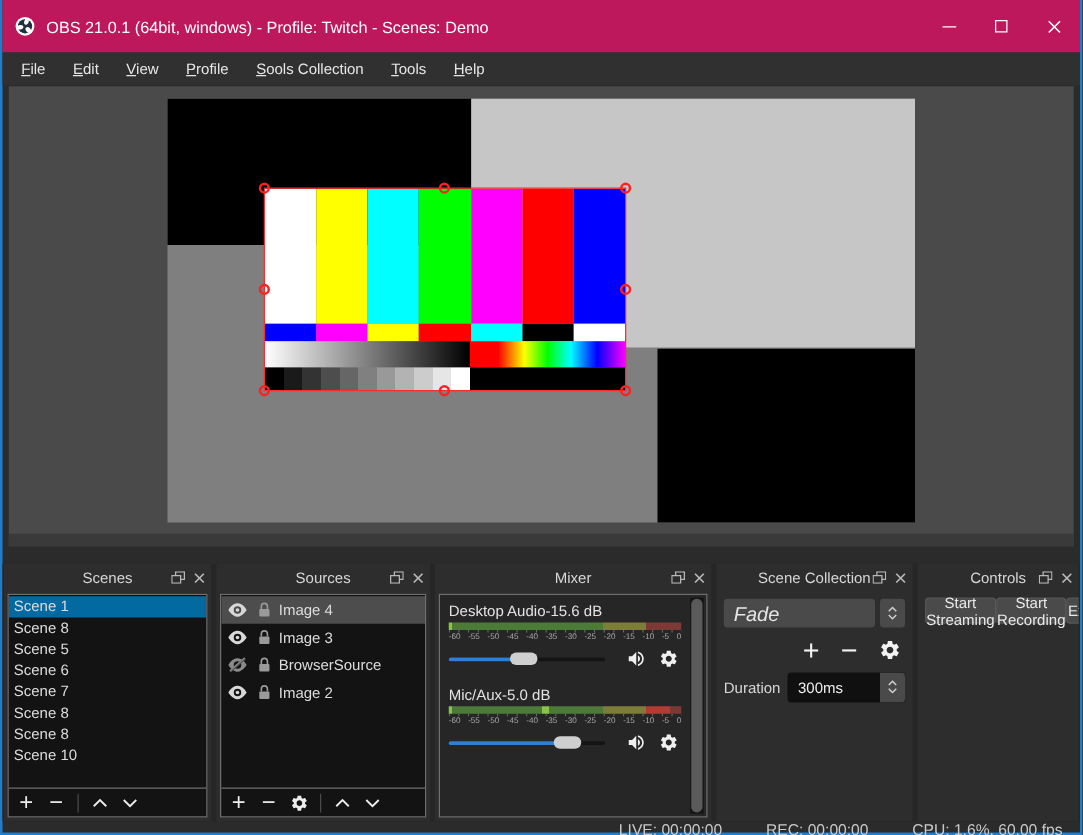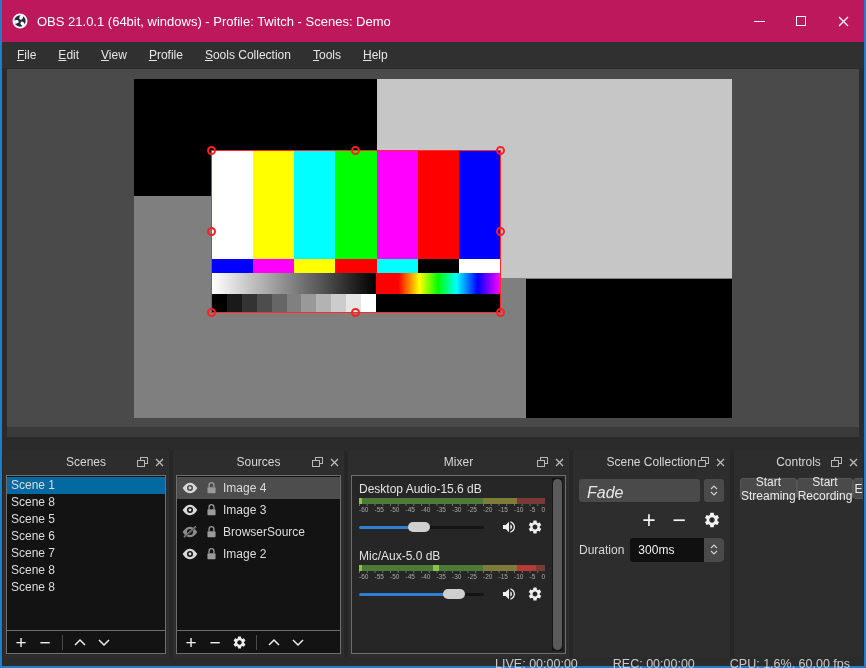--- a/index.html
+++ b/index.html
@@ -215,20 +215,21 @@
       <div class="listframe">
         <div class="list">
 
         <div class="scene-row selected"><span>Scene 1</span></div>
             <div class="scene-row"><span>Scene 8</span></div>
             <div class="scene-row"><span>Scene 5</span></div>
             <div class="scene-row"><span>Scene 6</span></div>
             <div class="scene-row"><span>Scene 7</span></div>
             <div class="scene-row"><span>Scene 8</span></div>
             <div class="scene-row"><span>Scene 8</span></div>
+            <div class="scene-row"><span>Scene 10</span></div>
           </div>
         <div class="list-toolbar">
           <span class="tb-btn">+</span>
           <span class="tb-btn">−</span>
           <span class="tb-sep"></span>
           <span class="tb-btn">
               <svg width="14" height="9" viewBox="0 0 14 9">
                 <polyline points="2,7 7,2 12,7" fill="none" stroke="#ededed" stroke-width="1.5"></polyline>
               </svg>
             </span>

